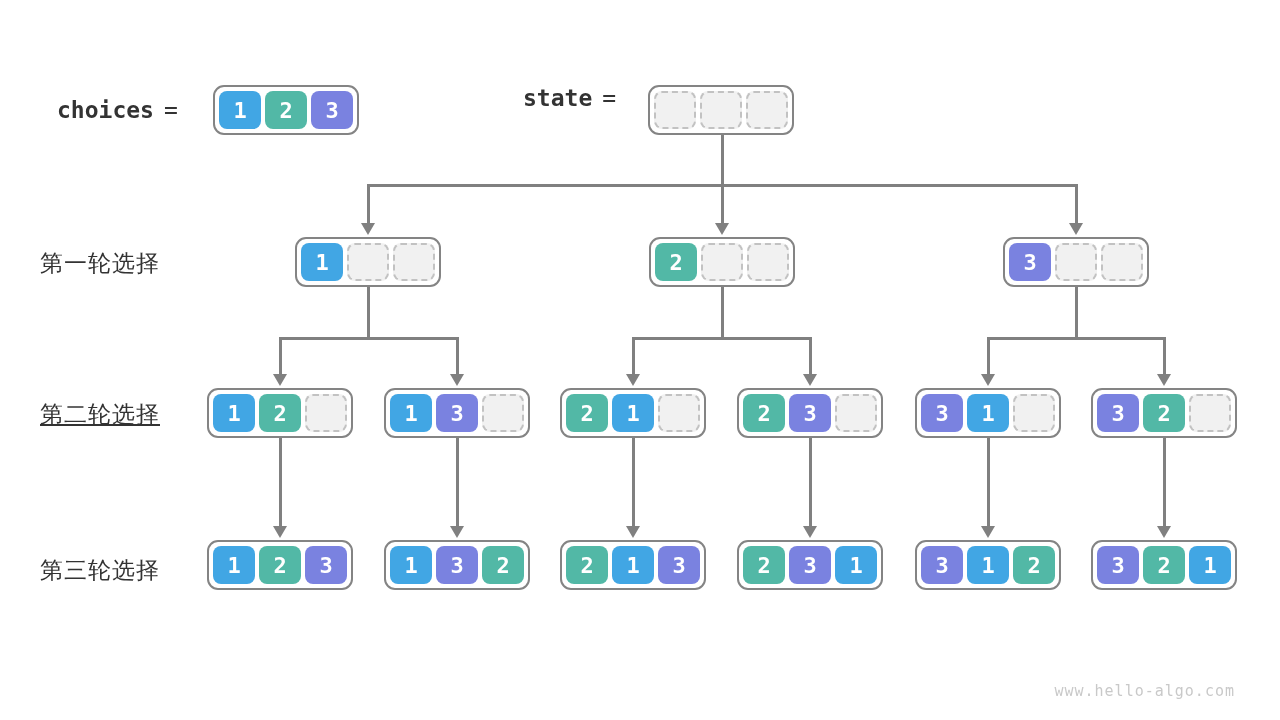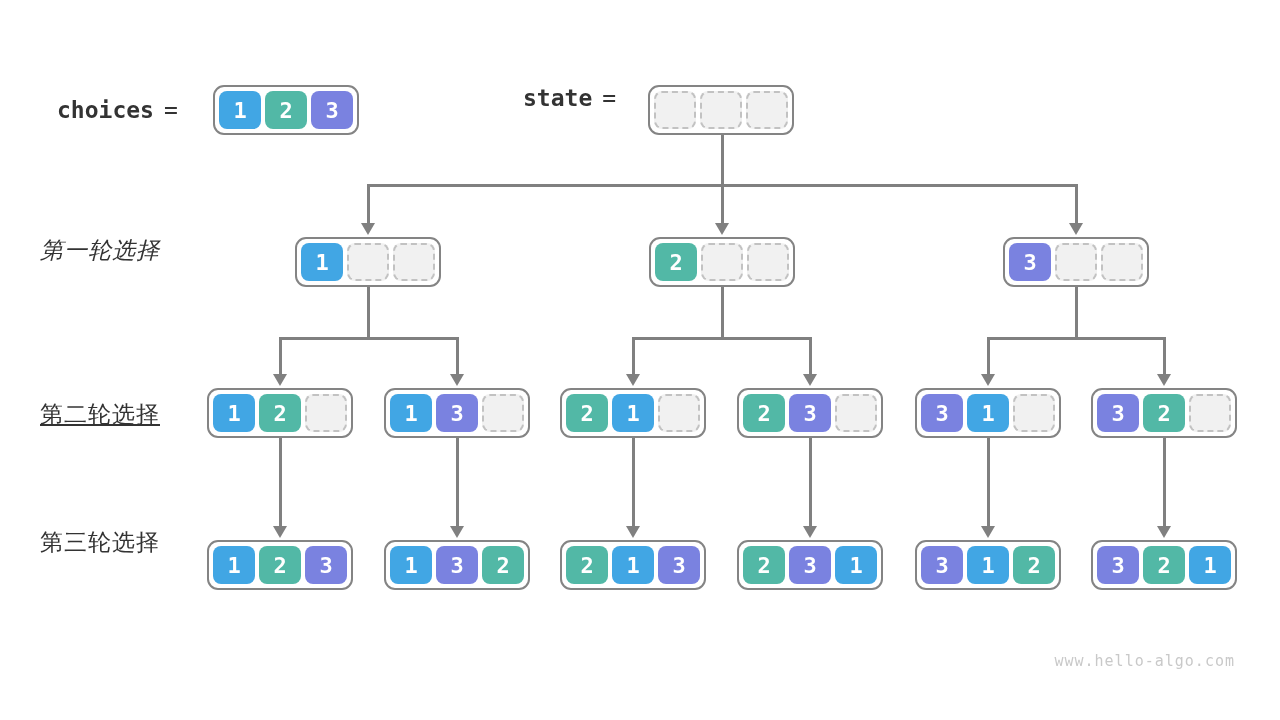--- a/index.html
+++ b/index.html
@@ -17,42 +17,42 @@
   }
   .hdr-label{
     position:absolute;font-family:"DejaVu Sans Mono","Liberation Mono",monospace;
     font-weight:bold;font-size:23px;color:var(--label);line-height:28px;white-space:nowrap;
   }
   .hdr-label .eq{font-weight:400;margin-left:10px;}
   .row-label{
     position:absolute;left:40px;font-size:23px;color:var(--label);
     line-height:28px;white-space:nowrap;letter-spacing:1px;
   }
-  .rl1{top:236px;font-style:italic;} .rl2{top:400px;text-decoration:underline;} .rl3{top:528px;}
+  .rl1{top:249px;} .rl2{top:400px;text-decoration:underline;} .rl3{top:556px;}
   .abox{
     position:absolute;width:146px;height:50px;box-sizing:border-box;
     background:#fff;border:2px solid var(--box-border);border-radius:11px;
     display:flex;align-items:center;justify-content:center;gap:4px;
   }
   .cell{
     width:42px;height:38px;box-sizing:border-box;border-radius:8px;
     display:flex;align-items:center;justify-content:center;
     font-family:"DejaVu Sans Mono","Liberation Sans",sans-serif;
     font-weight:bold;font-size:22px;color:#ffffff;
   }
   .cell.empty{background:var(--empty-bg);border:2px dashed var(--empty-border);}
   .vline{position:absolute;width:3px;background:var(--line);}
   .hline{position:absolute;height:3px;background:var(--line);}
   .arrowhead{
     position:absolute;width:0;height:0;
     border-left:7px solid transparent;border-right:7px solid transparent;
     border-top:12px solid var(--line);
   }
   .watermark{
-    position:absolute;right:45px;top:652px;
+    position:absolute;right:45px;top:682px;
     font-family:"DejaVu Sans Mono","Liberation Mono",monospace;
     font-size:15px;color:var(--watermark);letter-spacing:1px;
   }
 </style>
 </head>
 <body>
 
 <div id="canvas">
 
   <div class="hdr-label" style="left:57px;top:96px">

